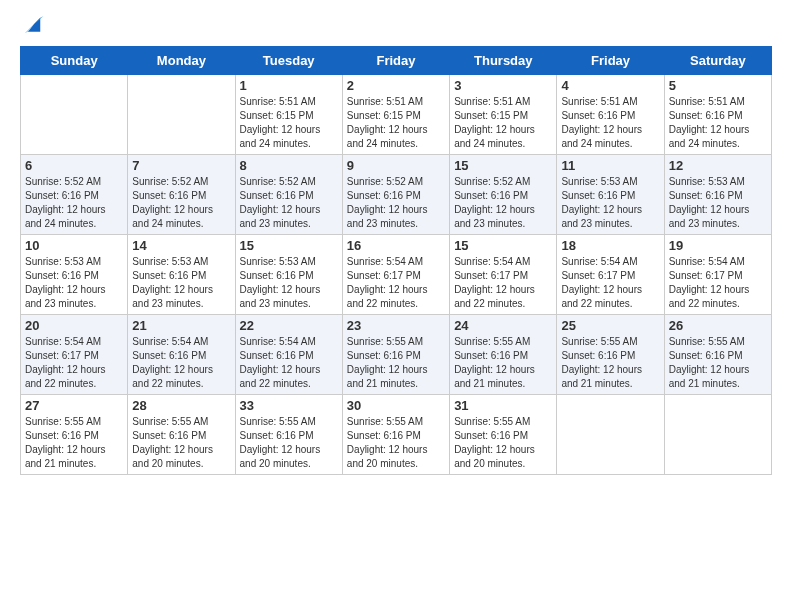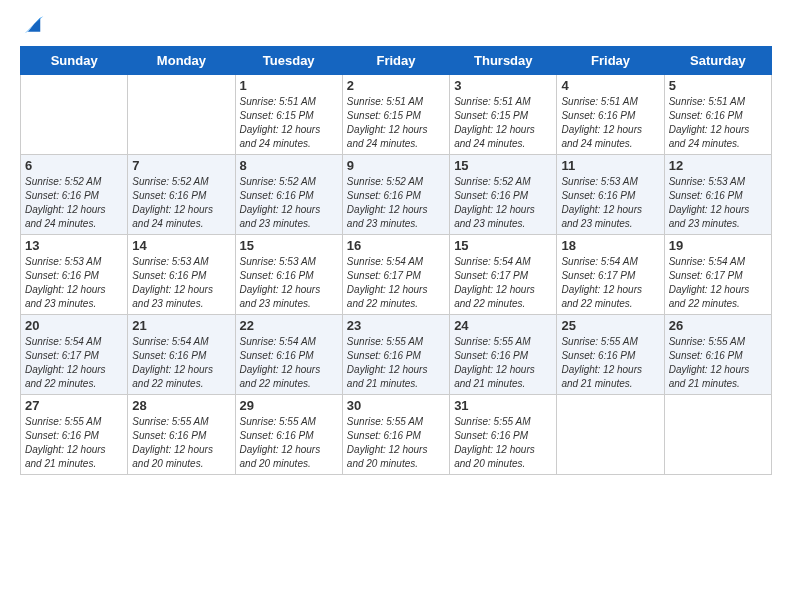--- a/index.html
+++ b/index.html
@@ -62,21 +62,20 @@
       font-size: 13px;
       font-weight: bold;
       color: #333;
       display: block;
       margin-bottom: 2px;
     }
     .day-info {
       font-size: 10px;
       color: #333;
       line-height: 1.4;
-      font-style: italic;
     }
     .empty-cell {
       background: #fff !important;
     }
     .logo-wrapper {
       display: flex;
       flex-direction: column;
       align-items: flex-start;
     }
     .logo-line1 {
@@ -199,21 +198,21 @@
         </td>
         <td>
           <span class="day-number">12</span>
           <div class="day-info" style="white-space: pre-line;">Sunrise: 5:53 AM
 Sunset: 6:16 PM
 Daylight: 12 hours and 23 minutes.</div>
         </td>
       </tr>
       <tr>
         <td>
-          <span class="day-number">13</span>
+          <span class="day-number">10</span>
           <div class="day-info" style="white-space: pre-line;">Sunrise: 5:53 AM
 Sunset: 6:16 PM
 Daylight: 12 hours and 23 minutes.</div>
         </td>
         <td>
           <span class="day-number">14</span>
           <div class="day-info" style="white-space: pre-line;">Sunrise: 5:53 AM
 Sunset: 6:16 PM
 Daylight: 12 hours and 23 minutes.</div>
         </td>
@@ -299,21 +298,21 @@
 Sunset: 6:16 PM
 Daylight: 12 hours and 21 minutes.</div>
         </td>
         <td>
           <span class="day-number">28</span>
           <div class="day-info" style="white-space: pre-line;">Sunrise: 5:55 AM
 Sunset: 6:16 PM
 Daylight: 12 hours and 20 minutes.</div>
         </td>
         <td>
-          <span class="day-number">29</span>
+          <span class="day-number">33</span>
           <div class="day-info" style="white-space: pre-line;">Sunrise: 5:55 AM
 Sunset: 6:16 PM
 Daylight: 12 hours and 20 minutes.</div>
         </td>
         <td>
           <span class="day-number">30</span>
           <div class="day-info" style="white-space: pre-line;">Sunrise: 5:55 AM
 Sunset: 6:16 PM
 Daylight: 12 hours and 20 minutes.</div>
         </td>

